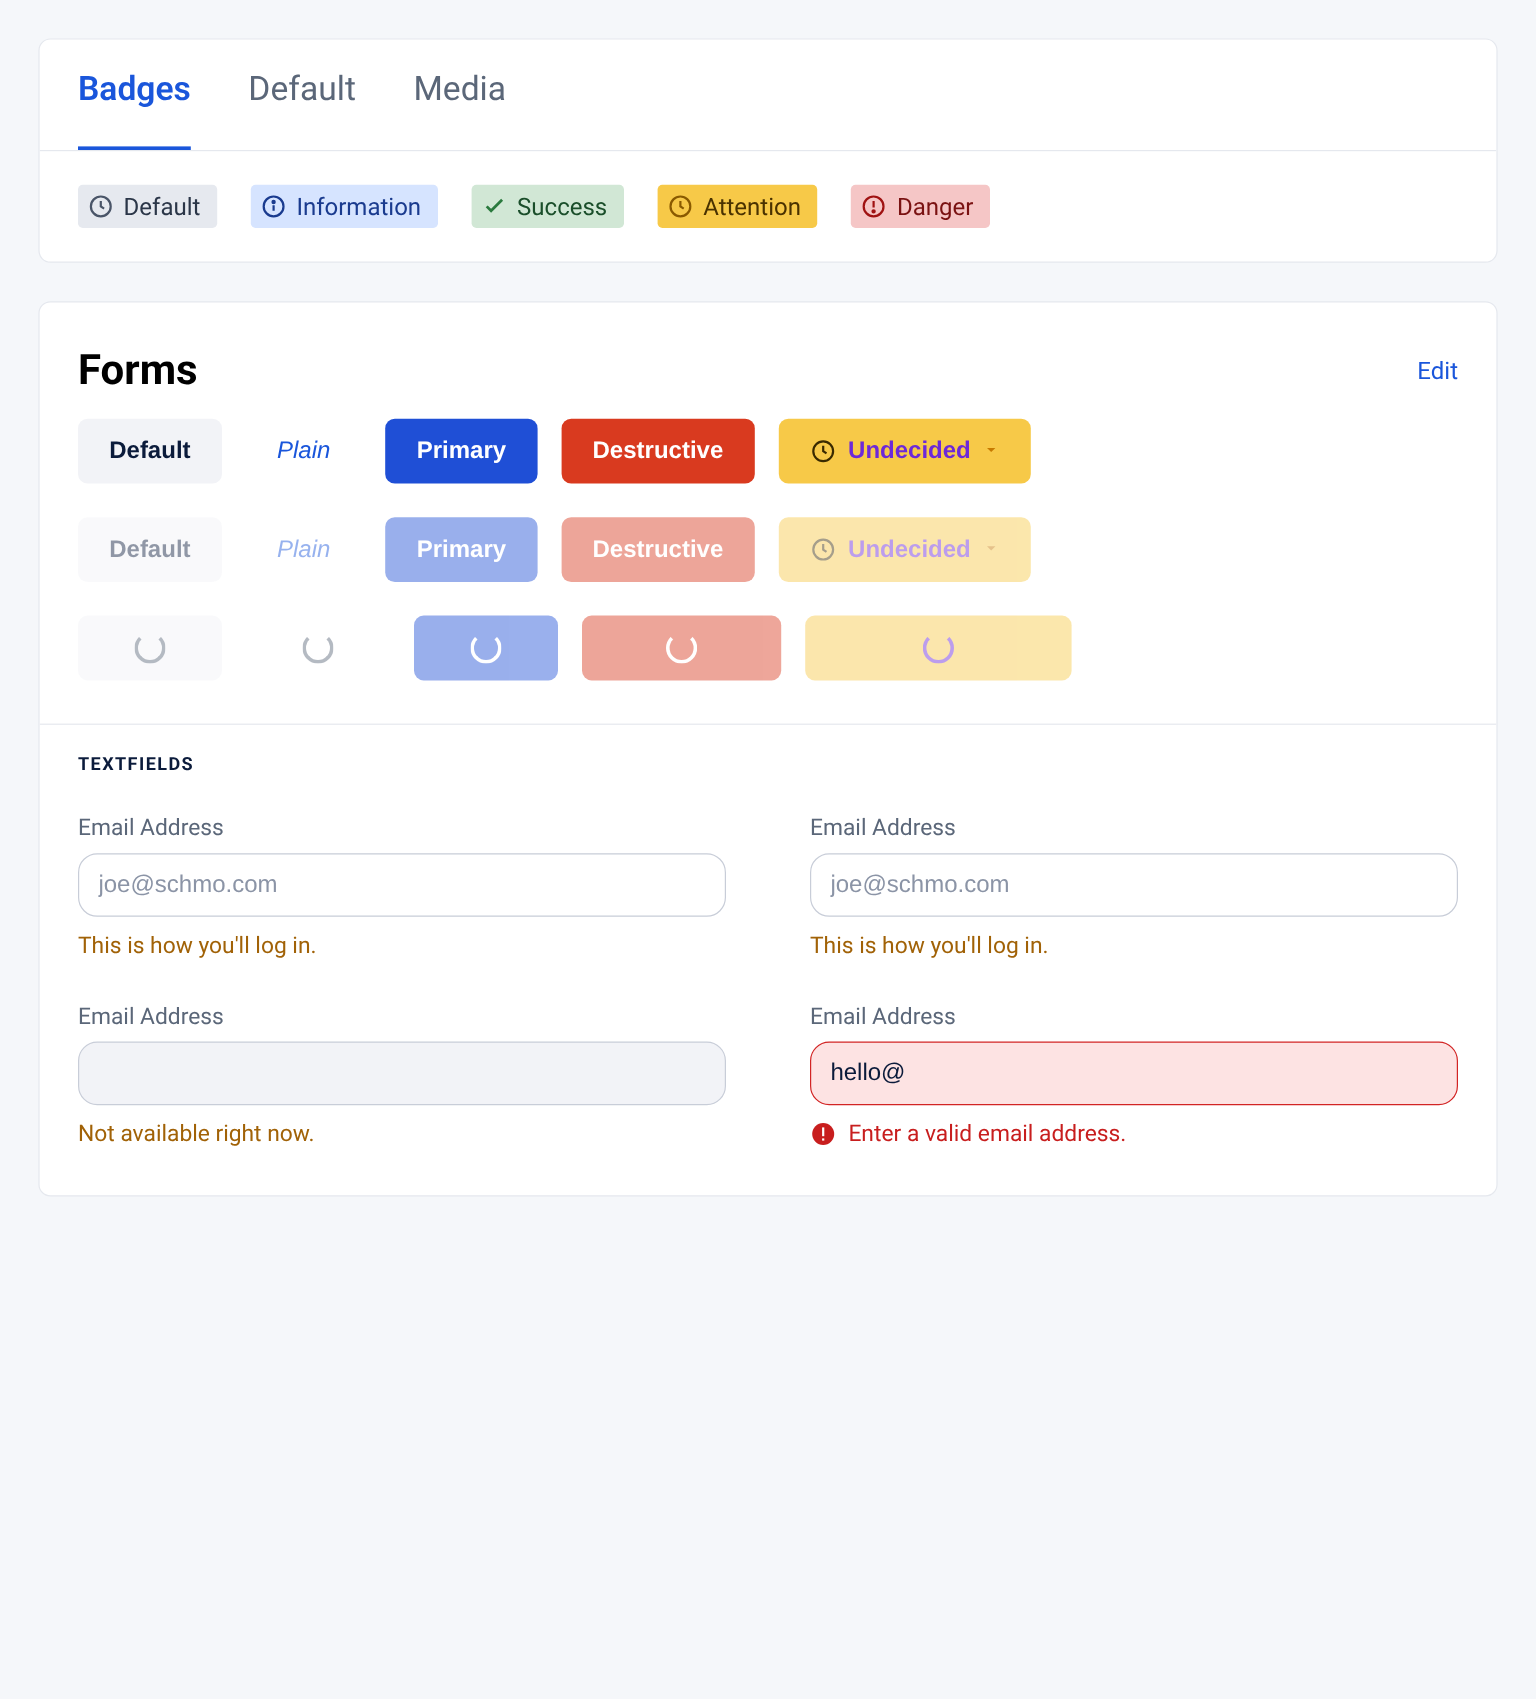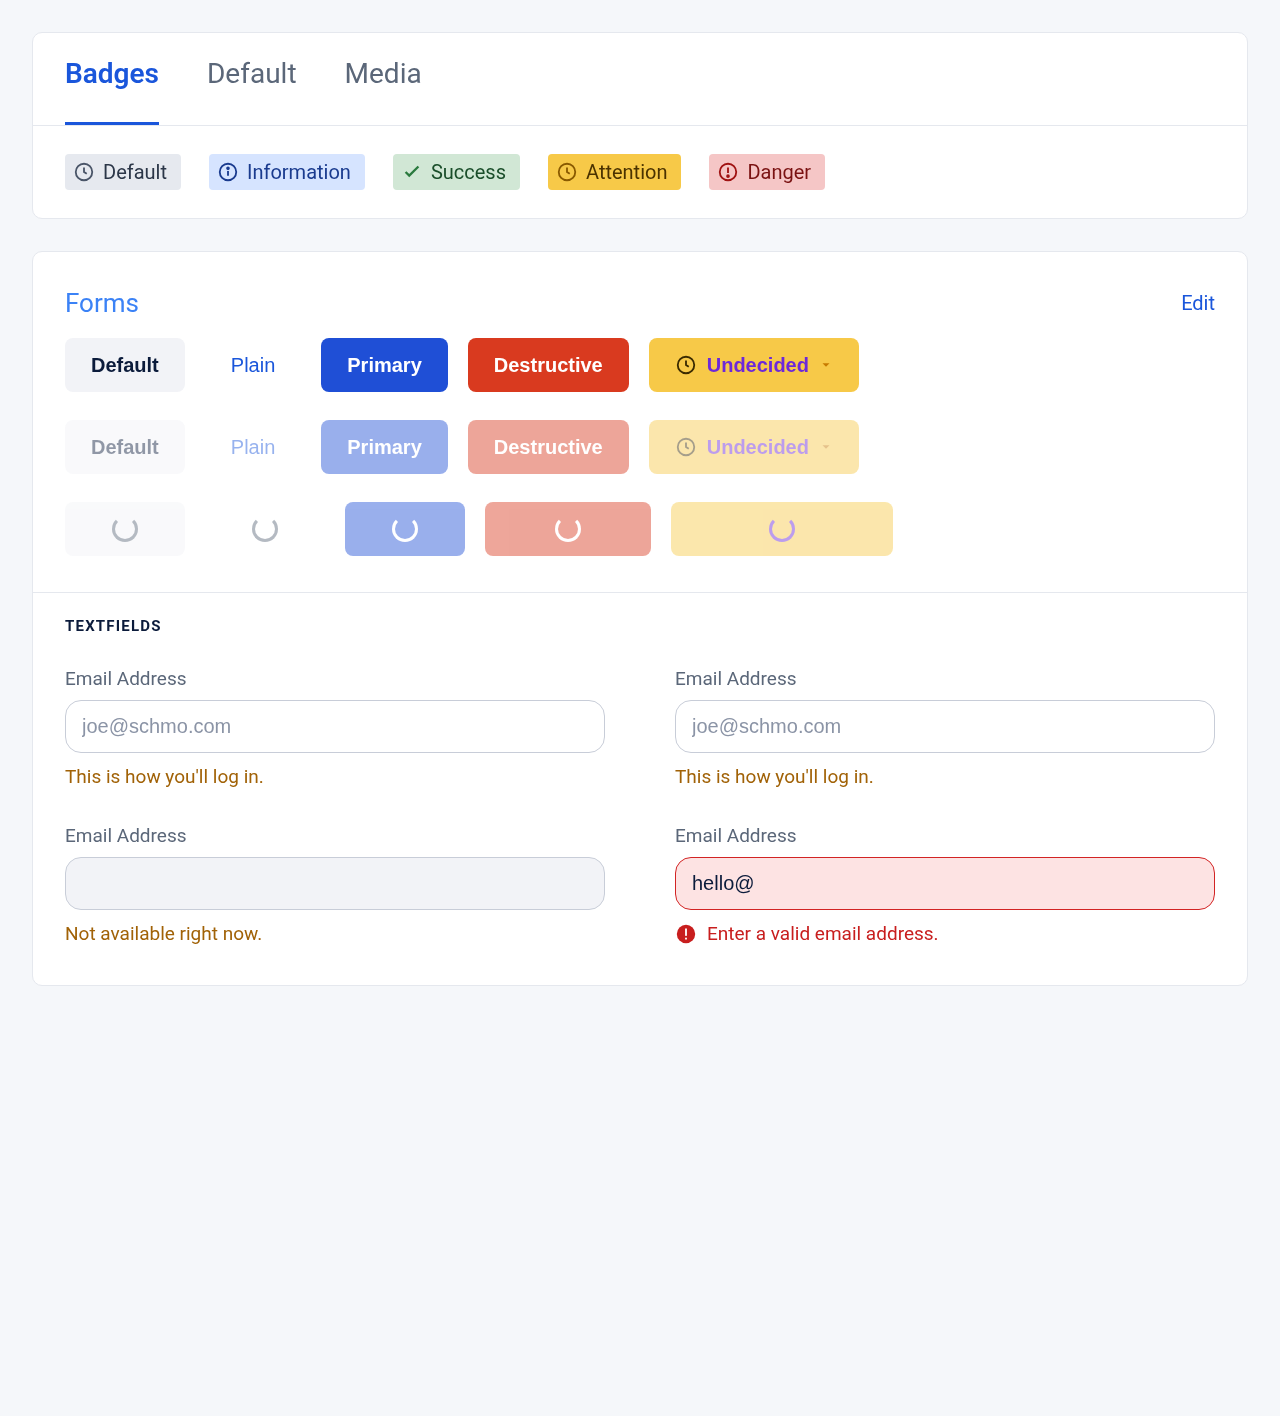--- a/index.html
+++ b/index.html
@@ -56,21 +56,21 @@
 .badge-danger  { background: #f5c6c6; color: #7a1212; }
 .icon { display: inline-flex; width: 22px; height: 22px; }
 .icon svg { width: 100%; height: 100%; }
 
 .section-header {
   display: flex;
   justify-content: space-between;
   align-items: center;
   padding: 36px 32px 8px 32px;
 }
-.section-title { font-size: 26px; font-weight: 400; color: #3b82f6; }
+.section-title { font-size: 35px; font-weight: 700; color: #000000; }
 .edit-link { color: #1a56db; font-size: 20px; cursor: pointer; }
 
 .subhead {
   font-size: 15px;
   font-weight: 700;
   letter-spacing: 0.08em;
   color: #0b1b3b;
   text-transform: uppercase;
   padding: 24px 32px 12px 32px;
 }
@@ -91,21 +91,21 @@
   gap: 10px;
   padding: 14px 26px;
   border-radius: 8px;
   font-size: 20px;
   font-weight: 600;
   border: none;
   cursor: pointer;
   min-height: 54px;
 }
 .btn-default     { background: #f2f3f7; color: #0b1b3b; }
-.btn-plain       { background: transparent; color: #1a56db; font-weight: 500; }
+.btn-plain       { background: transparent; color: #1a56db; font-weight: 500; font-style: italic; }
 .btn-primary     { background: #1f4fd6; color: #fff; }
 .btn-destructive { background: #d93a1f; color: #fff; }
 .btn-undecided   { background: #f7c948; color: #6d28d9; }
 .btn.disabled    { opacity: 0.45; cursor: default; }
 .btn-undecided .chev { color: #c77a00; }
 .spinner {
   width: 26px; height: 26px;
   border: 3px solid currentColor;
   border-top-color: transparent;
   border-radius: 50%;

